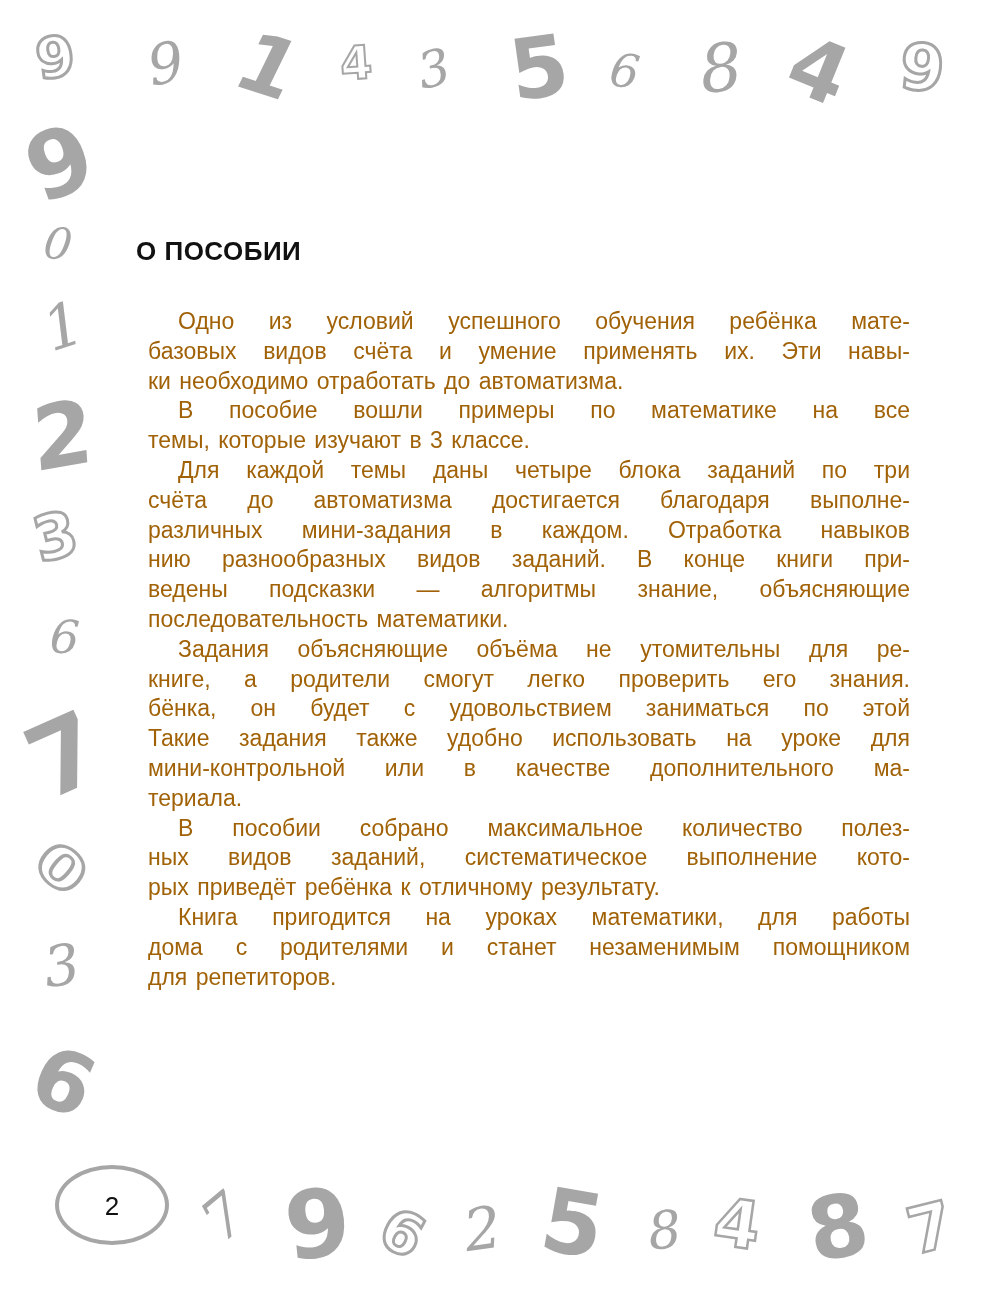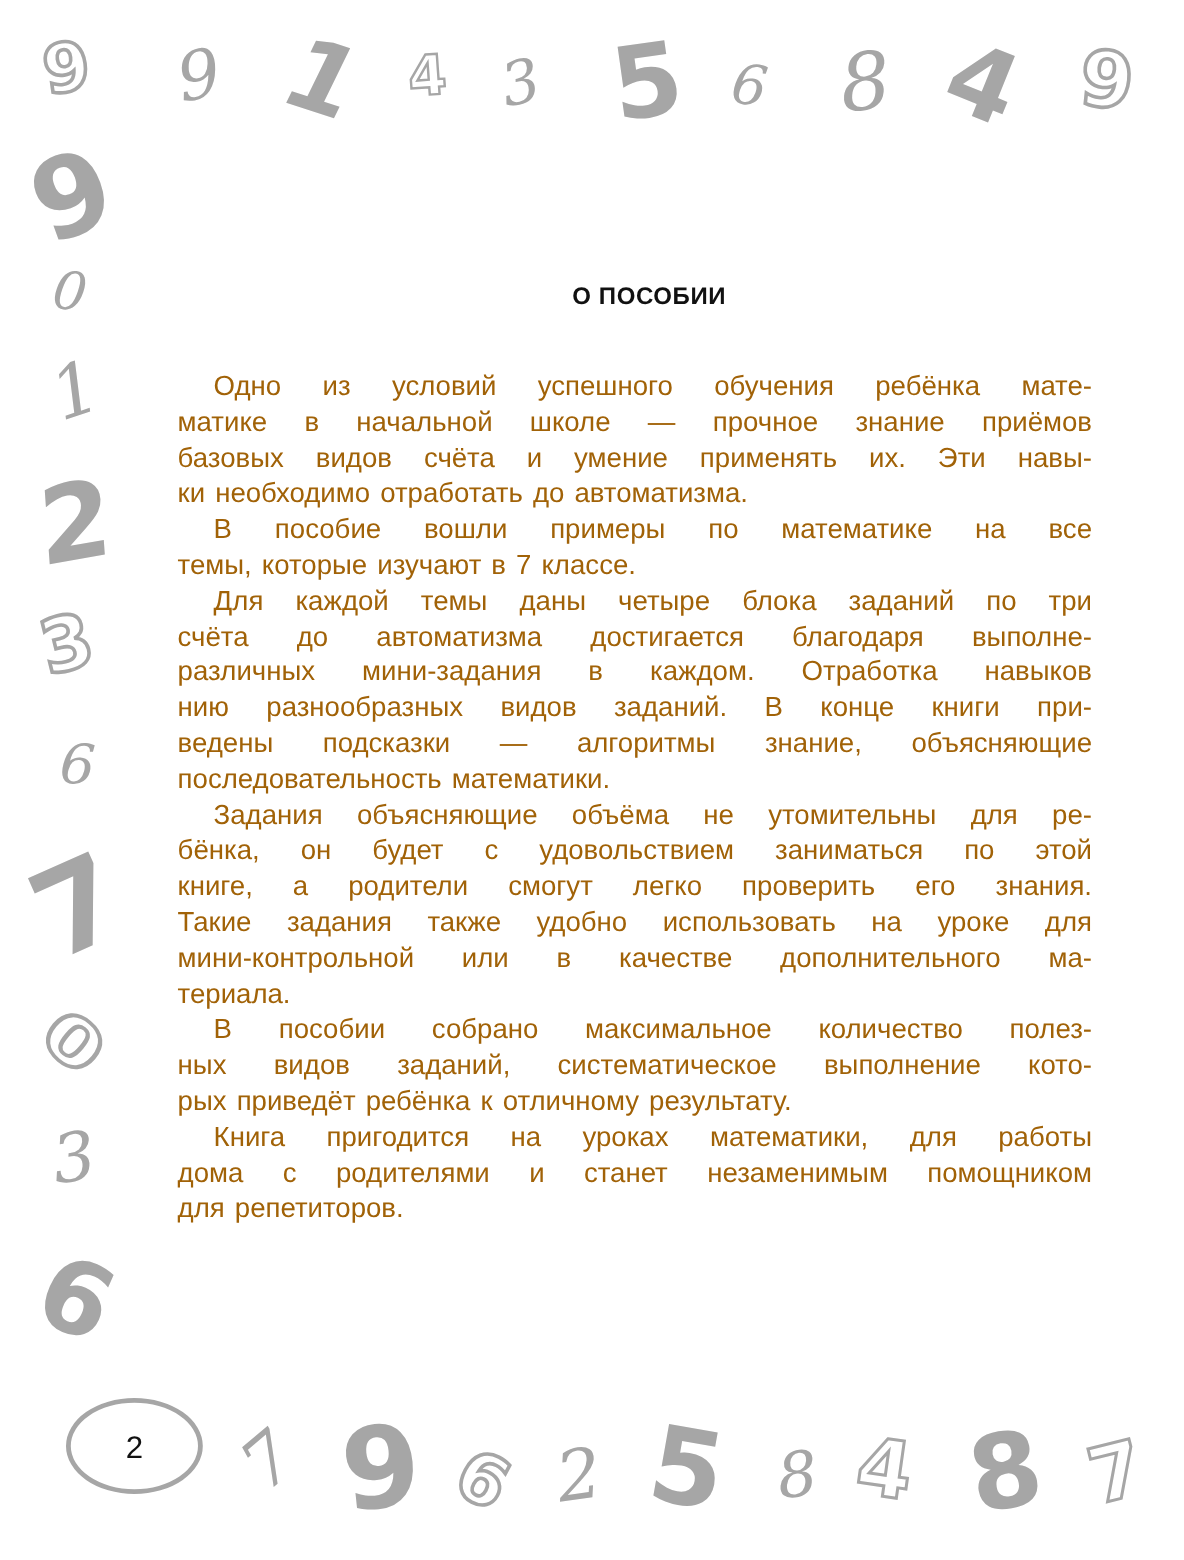--- a/index.html
+++ b/index.html
@@ -9,24 +9,24 @@
     color: #a6a6a6;
     line-height: 1;
     user-select: none;
     transform-origin: center center;
   }
   .d-heavy { font-family: "DejaVu Sans", sans-serif; font-weight: bold; }
   .d-light { font-family: "DejaVu Serif", serif; font-style: italic; font-weight: normal; }
   .d-outline { font-family: "DejaVu Sans", sans-serif; font-weight: bold; color: transparent; -webkit-text-stroke: 3px #a6a6a6; }
   .title {
     position: absolute;
-    left: 160px; width: 762px; top: 236px;
-    text-align: center;
+    left: 136px; width: 762px; top: 236px;
+    text-align: left;
     font-weight: bold;
-    font-size: 20px;
+    font-size: 26px;
     letter-spacing: 0.5px;
     color: #111;
   }
   .body-text {
     position: absolute;
     left: 148px; width: 762px; top: 307px;
     font-size: 23px;
     color: #a16207;
   }
   .line {
@@ -81,34 +81,33 @@
   <span class="digit d-heavy" style="left:30px;top:706px;font-size:100px;transform:rotate(-24deg);">7</span>
   <span class="digit d-outline" style="left:42px;top:842px;font-size:54px;transform:rotate(40deg) scaleX(1.3);">0</span>
   <span class="digit d-light" style="left:44px;top:938px;font-size:56px;transform:rotate(-8deg);">3</span>
   <span class="digit d-heavy" style="left:34px;top:1040px;font-size:84px;transform:rotate(24deg);">6</span>
 </div>
 
 <div class="title">О ПОСОБИИ</div>
 
 <div class="body-text" id="body">
     <div class="line indent">Одно из условий успешного обучения ребёнка мате-</div>
-    <div class="line">матике в начальной школе — прочное знание приёмов</div>
     <div class="line">базовых видов счёта и умение применять их. Эти навы-</div>
     <div class="line last">ки необходимо отработать до автоматизма.</div>
     <div class="line indent">В пособие вошли примеры по математике на все</div>
-    <div class="line last">темы, которые изучают в 7 классе.</div>
+    <div class="line last">темы, которые изучают в 3 классе.</div>
     <div class="line indent">Для каждой темы даны четыре блока заданий по три</div>
     <div class="line">счёта до автоматизма достигается благодаря выполне-</div>
     <div class="line">различных мини-задания в каждом. Отработка навыков</div>
     <div class="line">нию разнообразных видов заданий. В конце книги при-</div>
     <div class="line">ведены подсказки — алгоритмы знание, объясняющие</div>
     <div class="line last">последовательность математики.</div>
     <div class="line indent">Задания объясняющие объёма не утомительны для ре-</div>
+    <div class="line">книге, а родители смогут легко проверить его знания.</div>
     <div class="line">бёнка, он будет с удовольствием заниматься по этой</div>
-    <div class="line">книге, а родители смогут легко проверить его знания.</div>
     <div class="line">Такие задания также удобно использовать на уроке для</div>
     <div class="line">мини-контрольной или в качестве дополнительного ма-</div>
     <div class="line last">териала.</div>
     <div class="line indent">В пособии собрано максимальное количество полез-</div>
     <div class="line">ных видов заданий, систематическое выполнение кото-</div>
     <div class="line last">рых приведёт ребёнка к отличному результату.</div>
     <div class="line indent">Книга пригодится на уроках математики, для работы</div>
     <div class="line">дома с родителями и станет незаменимым помощником</div>
     <div class="line last">для репетиторов.</div>
   </div>

